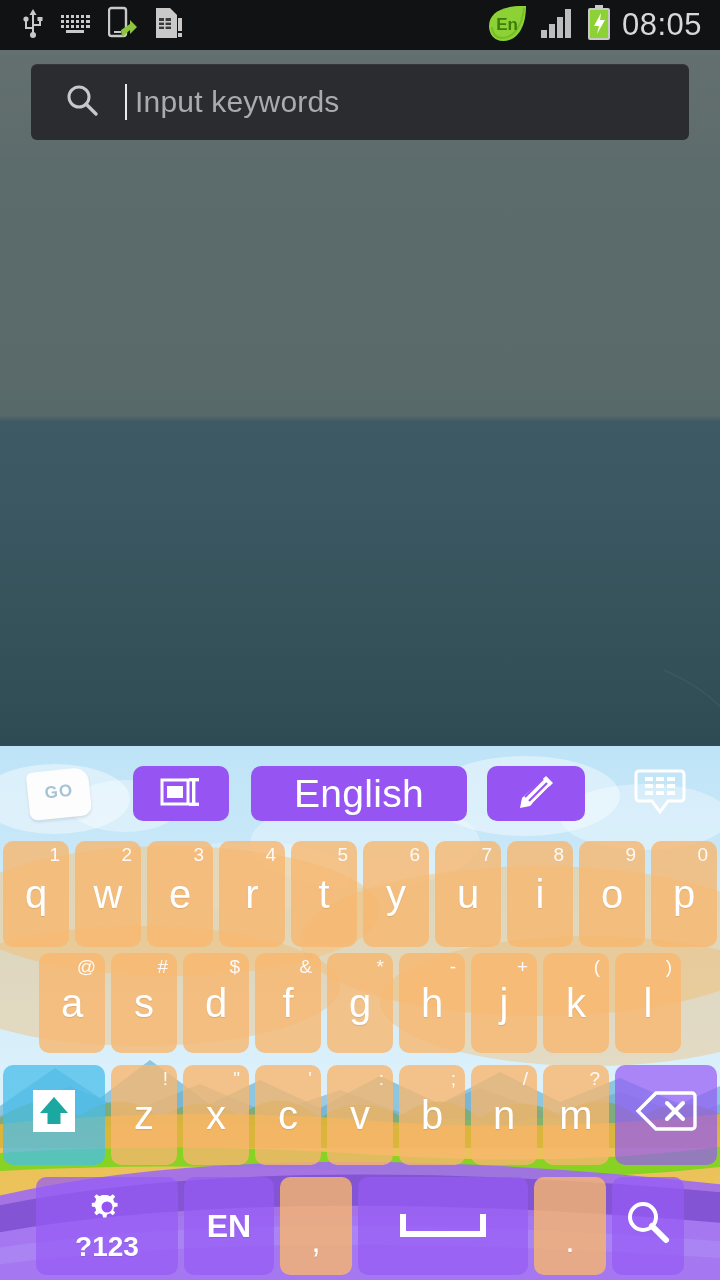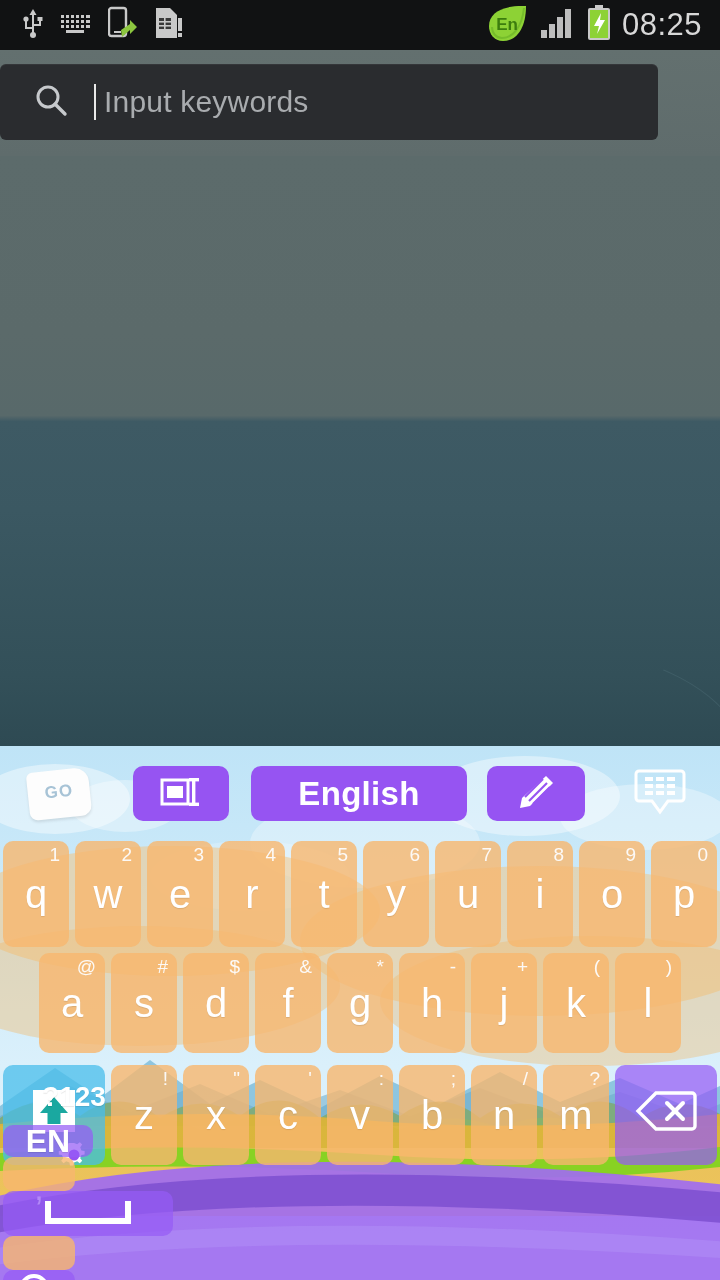--- a/index.html
+++ b/index.html
@@ -21,21 +21,21 @@
   .sb-ico{ display:block; }
   #clock{
     color:#d8d8d8; font-size:31px; letter-spacing:0.5px;
     font-family:"Liberation Sans", sans-serif;
   }
 
   
   #search-area{
     position:absolute; top:50px; left:0; width:720px; height:106px;
     background:linear-gradient(180deg,#63706f 0%,#5f6c6c 100%);
-    display:flex; align-items:center; 
+    display:flex; align-items:center; justify-content:center;
   }
   #search-box{
     width:658px; height:76px; margin-top:-2px;
     background:#2a2c2f; border-radius:6px;
     display:flex; align-items:center; padding-left:34px;
     box-shadow:inset 0 1px 0 rgba(255,255,255,0.05);
   }
   #search-caret{
     width:2px; height:36px; background:#e9e9e9; margin:0 8px 0 26px;
   }
@@ -103,21 +103,21 @@
   .func-cyan{ background:rgba(72,190,235,0.75); }
 
   
   #kb-toolbar{ position:absolute; left:0; top:0; width:720px; height:88px; }
   .tb-btn{
     position:absolute; top:20px; height:55px;
     background:#9654f2; border-radius:10px;
     display:flex; align-items:center; justify-content:center;
     color:#fff;
   }
-  #tb-lang{ font-size:33px; letter-spacing:.3px;font-weight:bold; }
+  #tb-lang{ font-size:39px; letter-spacing:.3px; }
   #go-logo{
     position:absolute; left:28px; top:24px; width:62px; height:48px;
   }
   #go-logo .sheet{
     position:absolute; inset:0; background:#fdfdfd;
     border-radius:6px 14px 10px 8px;
     transform:rotate(-6deg);
     box-shadow:0 2px 3px rgba(0,0,0,.10);
   }
   #go-logo .gotxt{
@@ -210,21 +210,21 @@
       </svg>
     </span>
     <span class="sb-ico">
       <svg width="26" height="36" viewBox="0 0 26 36">
         <rect x="9" y="0" width="8" height="4" fill="#c9c9c9"></rect>
         <rect x="2" y="3" width="22" height="32" rx="2" fill="#c9c9c9"></rect>
         <rect x="4" y="5" width="18" height="28" fill="#8dd235"></rect>
         <path d="M15 8 L8 21 h5 l-2 8 l8 -14 h-5 Z" fill="#ffffff"></path>
       </svg>
     </span>
-    <span id="clock">08:25</span>
+    <span id="clock">08:05</span>
   </div>
 </div>
 
 <div id="search-area">
   <div id="search-box">
     <span>
       <svg width="34" height="34" viewBox="0 0 34 34">
         <circle cx="14" cy="14" r="10" fill="none" stroke="#c6c9cc" stroke-width="3"></circle>
         <line x1="21" y1="21" x2="31" y2="31" stroke="#c6c9cc" stroke-width="3.4" stroke-linecap="round"></line>
       </svg>
@@ -468,21 +468,21 @@
         <span><svg width="62" height="44" viewBox="0 0 62 44">
             <path d="M21 4 H57 a3 3 0 0 1 3 3 v30 a3 3 0 0 1 -3 3 H21 L3 22 Z" fill="none" stroke="#ffffff" stroke-width="3.4"></path>
             <g stroke="#ffffff" stroke-width="4" stroke-linecap="round">
               <line x1="32" y1="14" x2="48" y2="30"></line>
               <line x1="48" y1="14" x2="32" y2="30"></line>
             </g>
           </svg></span>
       </div>
     </div>
 
-  <div class="krow" id="row4" style="top: 431px; height: 98px; justify-content: center; flex-direction: column;">
+  <div class="krow" id="row4" style="top: 431px; height: 98px; justify-content: center;">
       <div class="key func-purple" style="width: 142px; height: 98px; margin: 0px 3px; position: relative;">
         <span>
           <svg width="40" height="40" viewBox="0 0 40 40" style="position:absolute;top:12px;left:50%;transform:translateX(-50%);">
             <path d="M20 6 l3.2 1.2 l2.6 -2 l2.4 2.4 l-2 2.6 l1.2 3.2 l3.2 .6 v3.4 l-3.2 .6 l-1.2 3.2 l2 2.6 l-2.4 2.4 l-2.6 -2 l-3.2 1.2 l-.6 3.2 h-3.4 l-.6 -3.2 l-3.2 -1.2 l-2.6 2 l-2.4 -2.4 l2 -2.6 l-1.2 -3.2 l-3.2 -.6 v-3.4 l3.2 -.6 l1.2 -3.2 l-2 -2.6 l2.4 -2.4 l2.6 2 l3.2 -1.2 Z" fill="#ffffff"></path>
             <circle cx="20" cy="18" r="5.5" fill="#9654f2"></circle>
           </svg>
         </span>
         <span class="glyph" style="position: absolute; bottom: 14px; left: 0px; right: 0px; text-align: center; font-size: 28px; font-weight: bold;">?123</span>
       </div>
       <div class="key func-purple" style="width: 90px; height: 98px; margin: 0px 3px;">

